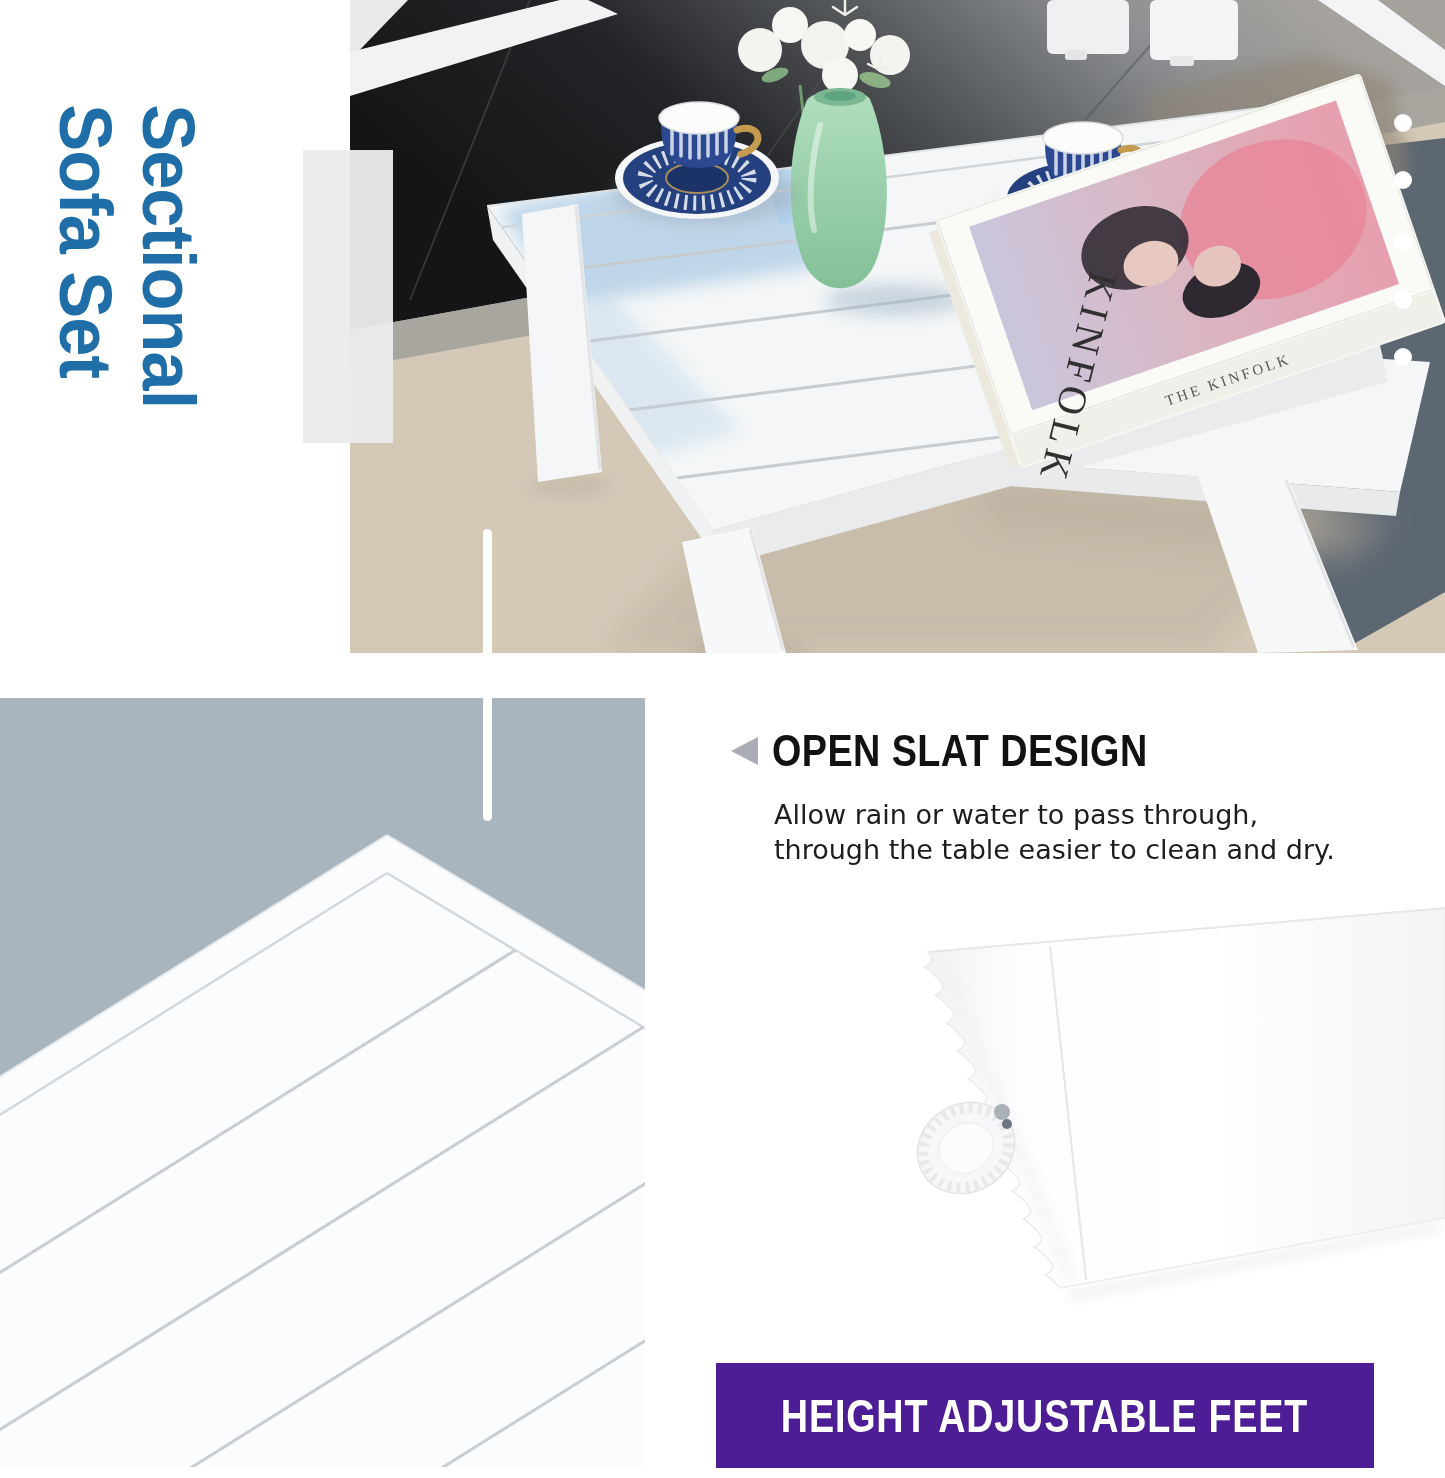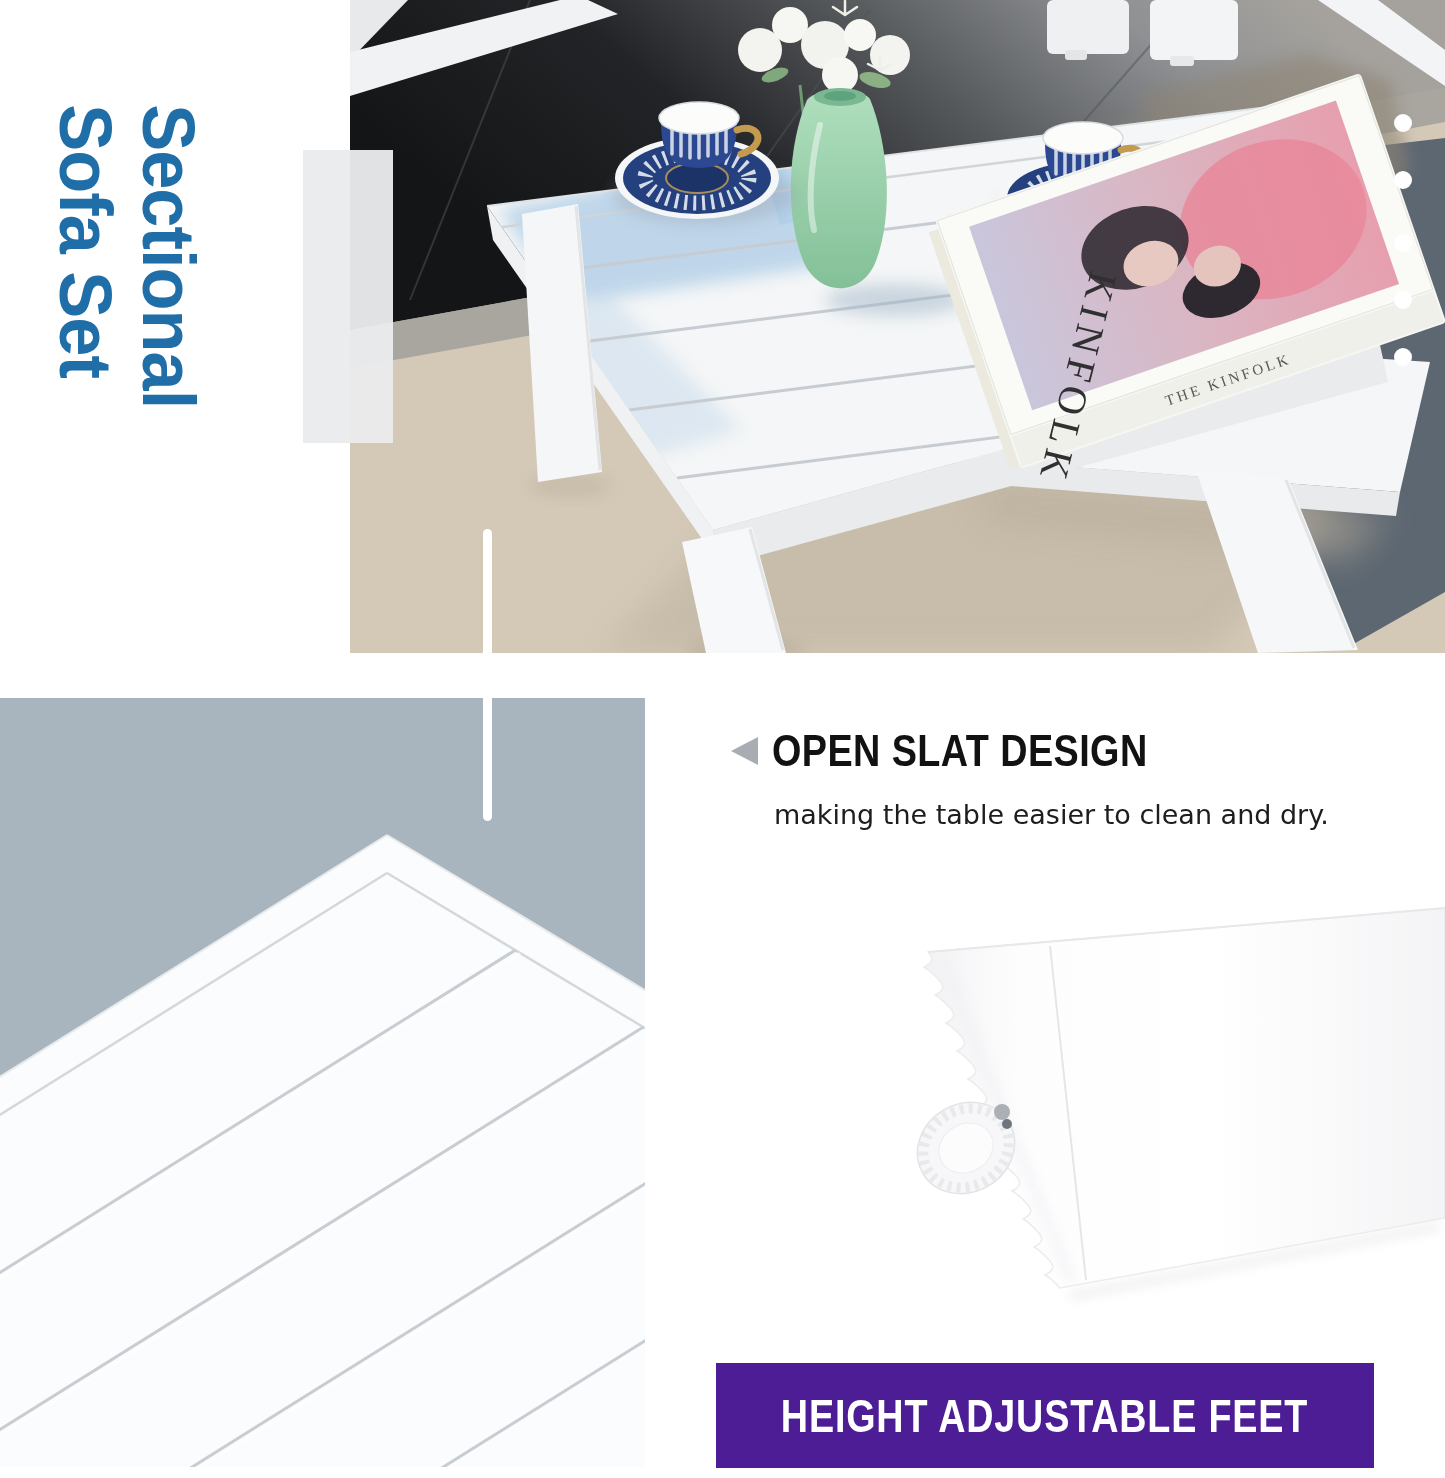--- a/index.html
+++ b/index.html
@@ -213,21 +213,22 @@
       <g clip-path="url(#innerPanel)">
         <path d="M736,114 L-247,729 M864,191 L-119,806 M993,268 L10,883 M1121,345 L138,960" stroke="#c7cdd2" stroke-width="3" fill="none" stroke-linecap="round"></path>
         <path d="M739,118 L-244,733 M867,195 L-116,810 M996,272 L13,887" stroke="#ffffff" stroke-width="2" fill="none" opacity="0.7"></path>
       </g>
     </g>
   </svg>
 
   <div id="tri" class="abs"></div>
   <div id="slat-title" class="abs">OPEN SLAT DESIGN</div>
   <div id="slat-body" class="abs">
-    <div>making the table easier to clean and dry.</div>
+    <div>Allow rain or water to pass through,</div>
+    <div>through the table easier to clean and dry.</div>
   </div>
 
   <svg id="footphoto" class="abs" viewBox="0 0 565 445">
     <defs>
       <linearGradient id="barg" x1="0" y1="0" x2="1" y2="0">
         <stop offset="0" stop-color="#f2f2f4"></stop>
           <stop offset="0.18" stop-color="#fdfdfe"></stop>
         <stop offset="0.55" stop-color="#ffffff"></stop>
           <stop offset="1" stop-color="#f4f4f6"></stop>
       </linearGradient>

